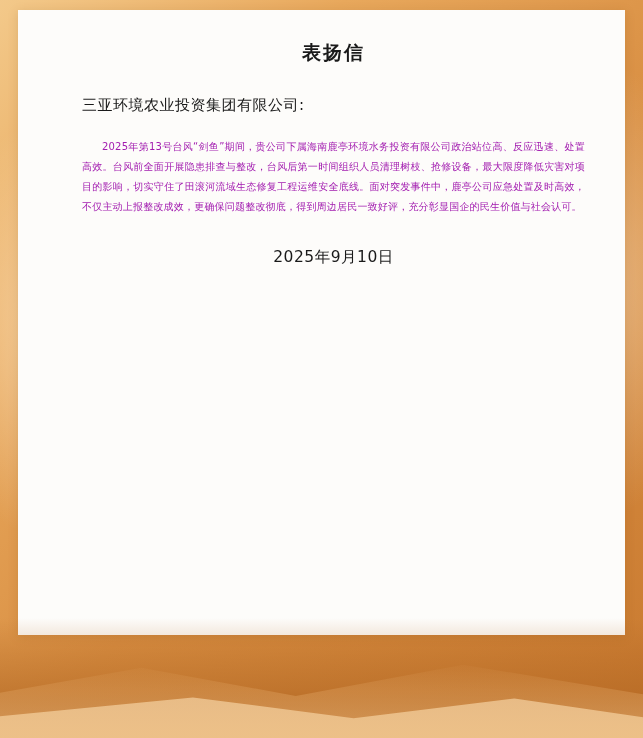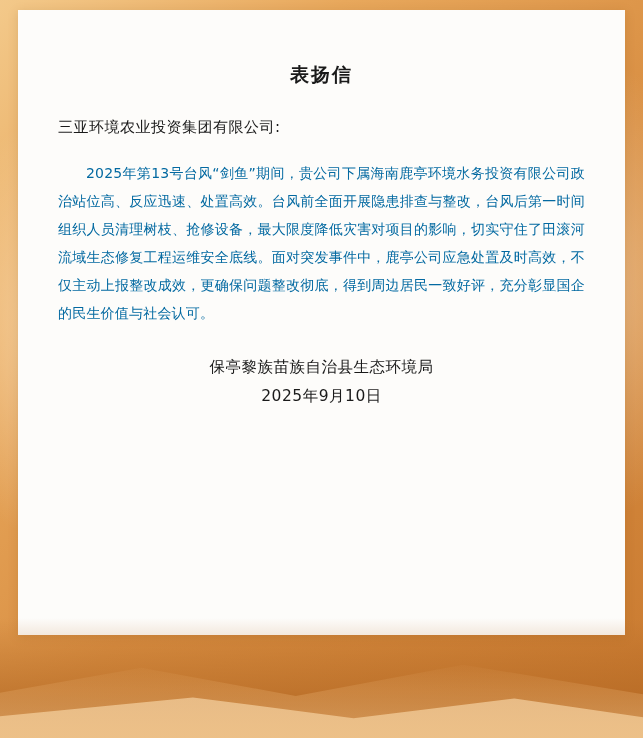--- a/index.html
+++ b/index.html
@@ -65,44 +65,45 @@
   .sheet {
     position: absolute;
     left: 18px;
     top: 10px;
     width: 607px;
     height: 625px;
     background: #fdfcfa;
     box-shadow: 0 2px 10px rgba(120,70,20,0.18);
   }
   .sheet-inner {
-    padding: 44px 40px 0 40px;
+    padding: 22px 40px 0 40px;
     box-sizing: border-box;
     height: 100%;
+    margin-left: 24px;
   }
   .doc-title {
     text-align: center;
     font-size: 19px;
     font-weight: bold;
     color: #1a1a1a;
     letter-spacing: 2px;
     margin: 8px 0 30px 0;
     font-family: "DejaVu Sans", "Liberation Sans", sans-serif;
   }
   .addressee {
     font-size: 15px;
     color: #1a1a1a;
     margin-bottom: 22px;
     letter-spacing: 0.5px;
     font-family: "DejaVu Sans", "Liberation Sans", sans-serif;
   }
   .para {
-    font-size: 14px;
+    font-size: 10px;
     line-height: 2.0;
-    color: #0369a1;
+    color: #a21caf;
     text-align: justify;
     text-indent: 2em;
     margin: 0 0 14px 0;
     letter-spacing: 0.2px;
     font-family: "DejaVu Sans", "Liberation Sans", sans-serif;
   }
   .signature {
     margin-top: 26px;
     text-align: center;
     font-size: 15.5px;
@@ -130,21 +131,20 @@
 
       <div class="doc-title">表扬信</div>
 
       <div class="addressee">三亚环境农业投资集团有限公司:</div>
 
       <p class="para">2025年第13号台风“剑鱼”期间，贵公司下属海南鹿亭环境水务投资有限公司政治站位高、反应迅速、处置高效。台风前全面开展隐患排查与整改，台风后第一时间组织人员清理树枝、抢修设备，最大限度降低灾害对项目的影响，切实守住了田滚河流域生态修复工程运维安全底线。面对突发事件中，鹿亭公司应急处置及时高效，不仅主动上报整改成效，更确保问题整改彻底，得到周边居民一致好评，充分彰显国企的民生价值与社会认可。</p>
 
 
 
       <div class="signature">
-        <div class="sign-org">保亭黎族苗族自治县生态环境局</div>
         <div class="sign-date">2025年9月10日</div>
       </div>
 
     </div>
   </div>
 
   <div class="band band-a"></div>
   <div class="band band-b"></div>
   <div class="band band-c"></div>
 

